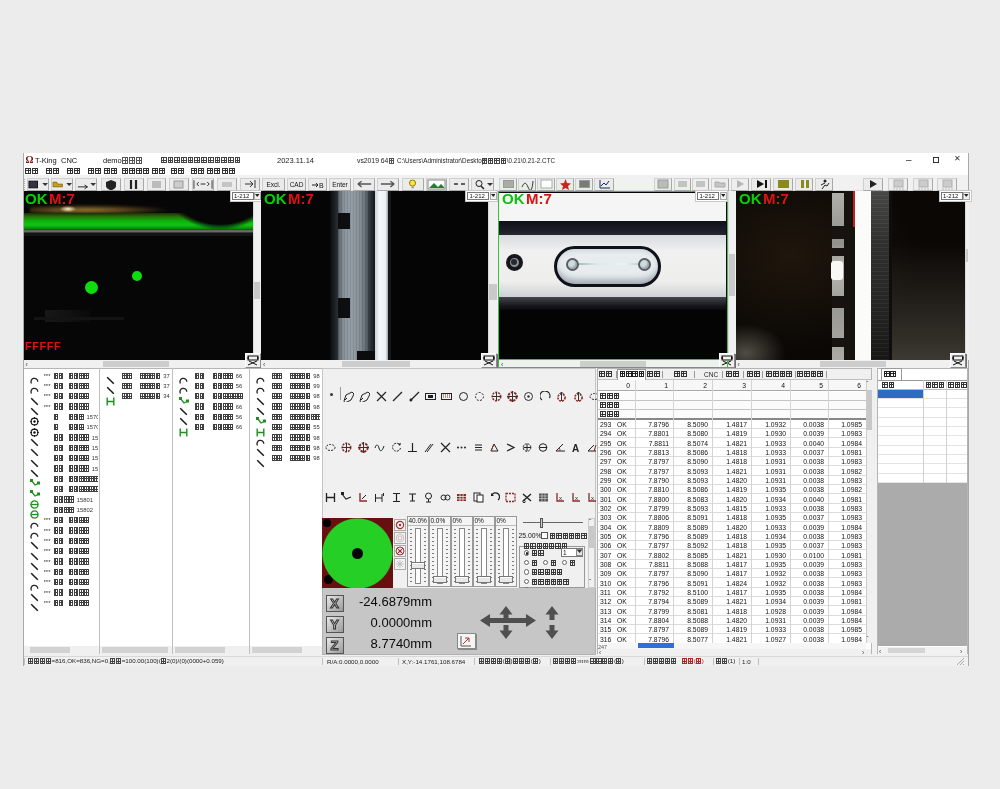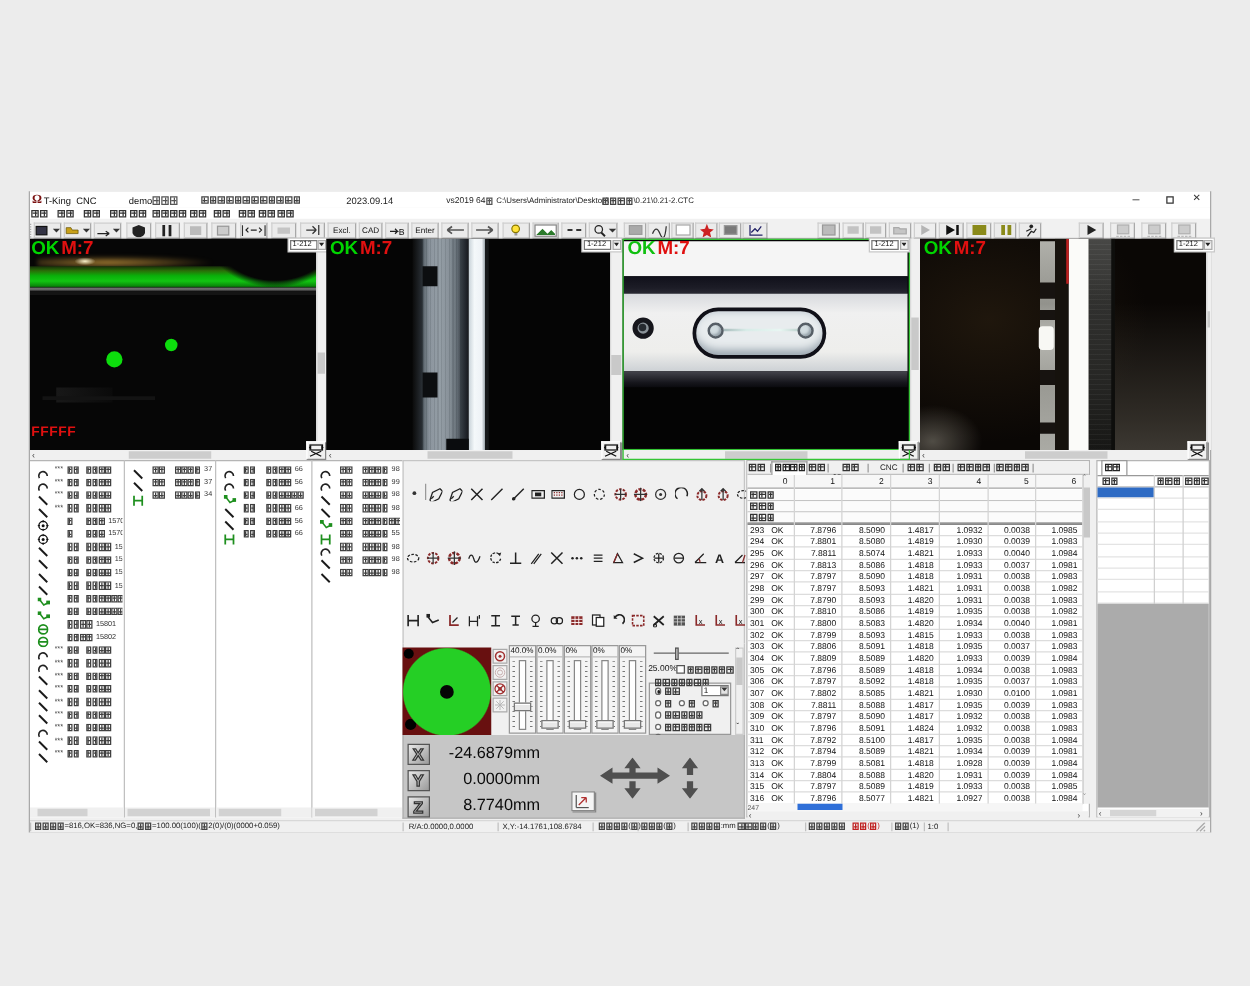--- a/index.html
+++ b/index.html
@@ -1,21 +1,21 @@
 <!DOCTYPE html>
 <html><head><meta charset="utf-8"><style>html,body{margin:0;padding:0;}body{width:1000px;height:789px;background:#ececec;position:relative;font-family:"Liberation Sans", sans-serif;overflow:hidden;}div{box-sizing:border-box;}</style></head><body>
 <div style="position:absolute;left:23px;top:153px;width:946px;height:513px;background:#f0f0f0;border:1px solid #a9a9a9;"></div>
 <div style="position:absolute;left:24px;top:153px;width:944px;height:13px;background:#ffffff;"></div>
 <div style="position:absolute;left:25.5px;top:154px;font-size:10px;line-height:11px;white-space:nowrap;color:#7a1010;font-weight:bold;font-family:'Liberation Serif',serif;">Ω</div>
 <div style="position:absolute;left:35px;top:156.5px;font-size:7.5px;line-height:8.5px;white-space:nowrap;color:#111;">T-King</div>
 <div style="position:absolute;left:61px;top:156.5px;font-size:7.5px;line-height:8.5px;white-space:nowrap;color:#111;">CNC</div>
 <div style="position:absolute;left:103px;top:156.5px;font-size:7.5px;line-height:8.5px;white-space:nowrap;color:#111;">demo</div>
 <div style="position:absolute;left:122px;top:157px;white-space:nowrap;"><span style="display:inline-block;width:6px;height:6.5px;border:1px solid #555;box-sizing:border-box;margin-right:1.0px;vertical-align:top;background-image:linear-gradient(#555,#555),linear-gradient(#555,#555);background-size:100% 1px,1px 100%;background-position:0 50%,50% 0;background-repeat:no-repeat;"></span><span style="display:inline-block;width:6px;height:6.5px;border:1px solid #555;box-sizing:border-box;margin-right:1.0px;vertical-align:top;background-image:linear-gradient(#555,#555),linear-gradient(#555,#555);background-size:100% 1px,1px 100%;background-position:0 50%,50% 0;background-repeat:no-repeat;"></span><span style="display:inline-block;width:6px;height:6.5px;border:1px solid #555;box-sizing:border-box;margin-right:1.0px;vertical-align:top;background-image:linear-gradient(#555,#555),linear-gradient(#555,#555);background-size:100% 1px,1px 100%;background-position:0 50%,50% 0;background-repeat:no-repeat;"></span></div>
 <div style="position:absolute;left:161px;top:157px;white-space:nowrap;"><span style="display:inline-block;width:5.7px;height:6.2px;border:1px solid #444;box-sizing:border-box;margin-right:1.0px;vertical-align:top;background-image:linear-gradient(#444,#444),linear-gradient(#444,#444);background-size:100% 1px,1px 100%;background-position:0 50%,50% 0;background-repeat:no-repeat;"></span><span style="display:inline-block;width:5.7px;height:6.2px;border:1px solid #444;box-sizing:border-box;margin-right:1.0px;vertical-align:top;background-image:linear-gradient(#444,#444),linear-gradient(#444,#444);background-size:100% 1px,1px 100%;background-position:0 50%,50% 0;background-repeat:no-repeat;"></span><span style="display:inline-block;width:5.7px;height:6.2px;border:1px solid #444;box-sizing:border-box;margin-right:1.0px;vertical-align:top;background-image:linear-gradient(#444,#444),linear-gradient(#444,#444);background-size:100% 1px,1px 100%;background-position:0 50%,50% 0;background-repeat:no-repeat;"></span><span style="display:inline-block;width:5.7px;height:6.2px;border:1px solid #444;box-sizing:border-box;margin-right:1.0px;vertical-align:top;background-image:linear-gradient(#444,#444),linear-gradient(#444,#444);background-size:100% 1px,1px 100%;background-position:0 50%,50% 0;background-repeat:no-repeat;"></span><span style="display:inline-block;width:5.7px;height:6.2px;border:1px solid #444;box-sizing:border-box;margin-right:1.0px;vertical-align:top;background-image:linear-gradient(#444,#444),linear-gradient(#444,#444);background-size:100% 1px,1px 100%;background-position:0 50%,50% 0;background-repeat:no-repeat;"></span><span style="display:inline-block;width:5.7px;height:6.2px;border:1px solid #444;box-sizing:border-box;margin-right:1.0px;vertical-align:top;background-image:linear-gradient(#444,#444),linear-gradient(#444,#444);background-size:100% 1px,1px 100%;background-position:0 50%,50% 0;background-repeat:no-repeat;"></span><span style="display:inline-block;width:5.7px;height:6.2px;border:1px solid #444;box-sizing:border-box;margin-right:1.0px;vertical-align:top;background-image:linear-gradient(#444,#444),linear-gradient(#444,#444);background-size:100% 1px,1px 100%;background-position:0 50%,50% 0;background-repeat:no-repeat;"></span><span style="display:inline-block;width:5.7px;height:6.2px;border:1px solid #444;box-sizing:border-box;margin-right:1.0px;vertical-align:top;background-image:linear-gradient(#444,#444),linear-gradient(#444,#444);background-size:100% 1px,1px 100%;background-position:0 50%,50% 0;background-repeat:no-repeat;"></span><span style="display:inline-block;width:5.7px;height:6.2px;border:1px solid #444;box-sizing:border-box;margin-right:1.0px;vertical-align:top;background-image:linear-gradient(#444,#444),linear-gradient(#444,#444);background-size:100% 1px,1px 100%;background-position:0 50%,50% 0;background-repeat:no-repeat;"></span><span style="display:inline-block;width:5.7px;height:6.2px;border:1px solid #444;box-sizing:border-box;margin-right:1.0px;vertical-align:top;background-image:linear-gradient(#444,#444),linear-gradient(#444,#444);background-size:100% 1px,1px 100%;background-position:0 50%,50% 0;background-repeat:no-repeat;"></span><span style="display:inline-block;width:5.7px;height:6.2px;border:1px solid #444;box-sizing:border-box;margin-right:1.0px;vertical-align:top;background-image:linear-gradient(#444,#444),linear-gradient(#444,#444);background-size:100% 1px,1px 100%;background-position:0 50%,50% 0;background-repeat:no-repeat;"></span><span style="display:inline-block;width:5.7px;height:6.2px;border:1px solid #444;box-sizing:border-box;margin-right:1.0px;vertical-align:top;background-image:linear-gradient(#444,#444),linear-gradient(#444,#444);background-size:100% 1px,1px 100%;background-position:0 50%,50% 0;background-repeat:no-repeat;"></span></div>
-<div style="position:absolute;left:277px;top:156.5px;font-size:7.5px;line-height:8.5px;white-space:nowrap;color:#222;">2023.09.14</div>
+<div style="position:absolute;left:277px;top:156.5px;font-size:7.5px;line-height:8.5px;white-space:nowrap;color:#222;">2023.11.14</div>
 <div style="position:absolute;left:357px;top:157px;font-size:6.8px;line-height:7.8px;white-space:nowrap;color:#222;">vs2019 64</div>
 <div style="position:absolute;left:388.5px;top:157.5px;white-space:nowrap;"><span style="display:inline-block;width:5.5px;height:6.0px;border:1px solid #555;box-sizing:border-box;margin-right:1.0px;vertical-align:top;background-image:linear-gradient(#555,#555),linear-gradient(#555,#555);background-size:100% 1px,1px 100%;background-position:0 50%,50% 0;background-repeat:no-repeat;"></span></div>
 <div style="position:absolute;left:397px;top:157.2px;font-size:6.3px;line-height:7.3px;white-space:nowrap;color:#222;">C:\Users\Administrator\Desktop\</div>
 <div style="position:absolute;left:482px;top:157.5px;white-space:nowrap;"><span style="display:inline-block;width:5.2px;height:6.0px;border:1px solid #444;box-sizing:border-box;margin-right:1.0px;vertical-align:top;background-image:linear-gradient(#444,#444),linear-gradient(#444,#444);background-size:100% 1px,1px 100%;background-position:0 50%,50% 0;background-repeat:no-repeat;"></span><span style="display:inline-block;width:5.2px;height:6.0px;border:1px solid #444;box-sizing:border-box;margin-right:1.0px;vertical-align:top;background-image:linear-gradient(#444,#444),linear-gradient(#444,#444);background-size:100% 1px,1px 100%;background-position:0 50%,50% 0;background-repeat:no-repeat;"></span><span style="display:inline-block;width:5.2px;height:6.0px;border:1px solid #444;box-sizing:border-box;margin-right:1.0px;vertical-align:top;background-image:linear-gradient(#444,#444),linear-gradient(#444,#444);background-size:100% 1px,1px 100%;background-position:0 50%,50% 0;background-repeat:no-repeat;"></span><span style="display:inline-block;width:5.2px;height:6.0px;border:1px solid #444;box-sizing:border-box;margin-right:1.0px;vertical-align:top;background-image:linear-gradient(#444,#444),linear-gradient(#444,#444);background-size:100% 1px,1px 100%;background-position:0 50%,50% 0;background-repeat:no-repeat;"></span><span style="font-size:6.3px;line-height:6.2px;color:#222;vertical-align:top;">\0.21\0.21-2.CTC</span></div>
 <div style="position:absolute;left:906px;top:153.5px;font-size:10px;line-height:11px;white-space:nowrap;color:#333;">–</div>
 <div style="position:absolute;left:933px;top:157px;width:6px;height:6px;border:1px solid #333;"></div>
 <div style="position:absolute;left:954px;top:154px;font-size:8px;line-height:9px;white-space:nowrap;color:#333;">✕</div>
 <div style="position:absolute;left:24px;top:166px;width:944px;height:9.5px;background:#ffffff;"></div>
 <div style="position:absolute;left:25px;top:167.5px;white-space:nowrap;"><span style="display:inline-block;width:6px;height:6.3px;border:1px solid #333;box-sizing:border-box;margin-right:1.0px;vertical-align:top;background-image:linear-gradient(#333,#333),linear-gradient(#333,#333);background-size:100% 1px,1px 100%;background-position:0 50%,50% 0;background-repeat:no-repeat;"></span><span style="display:inline-block;width:6px;height:6.3px;border:1px solid #333;box-sizing:border-box;margin-right:1.0px;vertical-align:top;background-image:linear-gradient(#333,#333),linear-gradient(#333,#333);background-size:100% 1px,1px 100%;background-position:0 50%,50% 0;background-repeat:no-repeat;"></span></div>
 <div style="position:absolute;left:46px;top:167.5px;white-space:nowrap;"><span style="display:inline-block;width:6px;height:6.3px;border:1px solid #333;box-sizing:border-box;margin-right:1.0px;vertical-align:top;background-image:linear-gradient(#333,#333),linear-gradient(#333,#333);background-size:100% 1px,1px 100%;background-position:0 50%,50% 0;background-repeat:no-repeat;"></span><span style="display:inline-block;width:6px;height:6.3px;border:1px solid #333;box-sizing:border-box;margin-right:1.0px;vertical-align:top;background-image:linear-gradient(#333,#333),linear-gradient(#333,#333);background-size:100% 1px,1px 100%;background-position:0 50%,50% 0;background-repeat:no-repeat;"></span></div>

